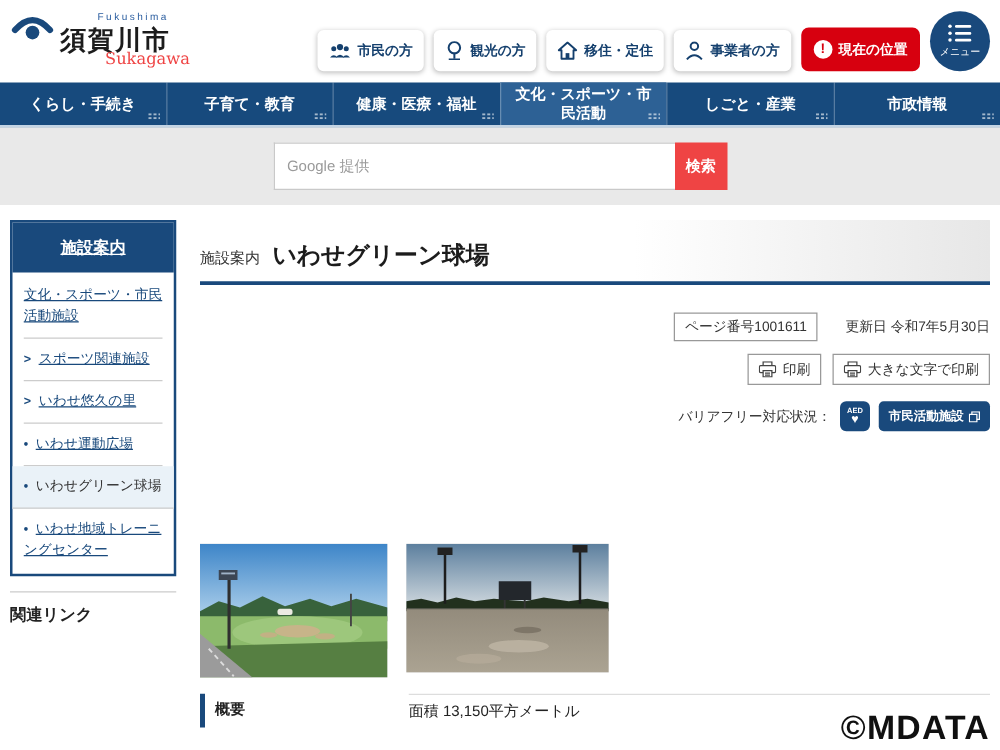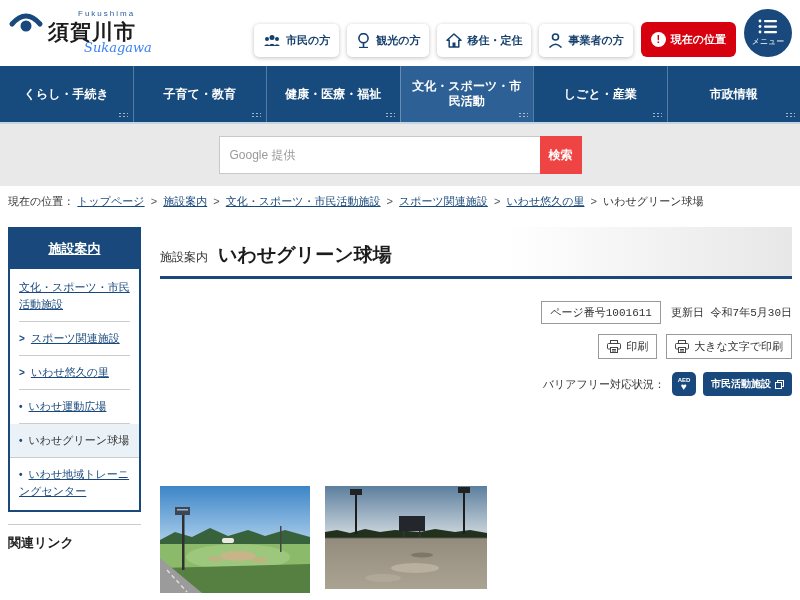--- a/index.html
+++ b/index.html
@@ -5,35 +5,35 @@
   html,body{margin:0;padding:0;width:800px;height:600px;overflow:hidden;background:#fff;
     font-family:"Liberation Sans","DejaVu Sans",sans-serif;}
   *{box-sizing:border-box;}
 
   
   .site-header{height:66px;display:flex;align-items:center;padding:0 8px;background:#fff;}
   .logo{display:flex;align-items:flex-start;gap:4px;cursor:pointer;}
   .logo-text{position:relative;width:116px;height:54px;}
   .logo-region{position:absolute;top:3px;left:30px;font-size:8px;color:#2a5d9f;letter-spacing:2px;}
   .logo-city{position:absolute;top:12px;left:0;font-size:21px;font-weight:bold;color:#1c1c1c;letter-spacing:1px;white-space:nowrap;}
-  .logo-romaji{position:absolute;top:34px;left:36px;font-style:italic;font-family:"DejaVu Serif","Liberation Serif",serif;color:#3b82f6;font-size:13px;}
+  .logo-romaji{position:absolute;top:34px;left:36px;font-family:"DejaVu Serif","Liberation Serif",serif;color:#ef4444;font-size:13px;}
   .quick-links{margin-left:auto;display:flex;align-items:flex-end;gap:8px;}
   .quick-card{display:flex;align-items:center;gap:5px;background:#fff;border-radius:5px;
     box-shadow:0 1px 4px rgba(0,0,0,.25);padding:9px 9px;font-size:11px;font-weight:bold;color:#15406e;
     text-decoration:none;white-space:nowrap;cursor:pointer;}
   .emergency-btn{display:flex;align-items:center;gap:5px;background:#d7000f;color:#fff;border:none;
     border-radius:6px;padding:10px 10px;font-size:11px;font-weight:bold;white-space:nowrap;cursor:pointer;}
   .alert-circle{width:15px;height:15px;border-radius:50%;background:#fff;color:#d7000f;font-weight:bold;
     font-size:11px;line-height:15px;text-align:center;display:inline-block;}
   .menu-btn{width:48px;height:48px;border-radius:50%;background:#19497c;border:none;color:#fff;
     display:flex;flex-direction:column;align-items:center;justify-content:center;gap:2px;cursor:pointer;}
   .menu-btn span{font-size:8px;color:#fff;}
 
   
-  .main-nav{height:58px;display:flex;background:#174a7d;border-bottom:2px solid #c3d4e4;}
+  .main-nav{height:36px;display:flex;background:#174a7d;border-bottom:2px solid #c3d4e4;}
   .nav-item{flex:1;display:flex;align-items:center;justify-content:center;text-align:center;
     color:#fff;font-size:12px;font-weight:bold;line-height:1.25;padding:2px 6px;position:relative;
     border-left:1px solid rgba(255,255,255,.28);text-decoration:none;cursor:pointer;}
   .nav-item:first-child{border-left:none;}
   .nav-item.active{background:#2d6195;}
   .nav-item::after{content:"";position:absolute;right:5px;bottom:4px;width:10px;height:6px;
     background-image:radial-gradient(circle,rgba(255,255,255,.6) 1px,transparent 1.1px);
     background-size:4px 3px;}
 
   
@@ -65,21 +65,21 @@
   .related{margin-top:12px;border-top:1px solid #ccc;}
   .related-title{font-size:13px;font-weight:bold;color:#222;padding:9px 0 7px;}
   .related-banner{width:126px;height:40px;background:#b2a57e;border-radius:9px;cursor:pointer;}
 
   
   .main-col{flex:1;margin-left:19px;min-width:0;}
   .page-title{padding:15px 0 8px;border-bottom:3px solid #19497c;display:flex;align-items:baseline;gap:10px;
     background:linear-gradient(to right,#ffffff 55%,#e7e7e7 100%);}
   .page-title .cat{font-size:12px;color:#333;}
   .page-title h1{margin:0;font-size:19px;color:#1c1c1c;font-weight:bold;}
-  .meta-row{display:flex;justify-content:flex-end;align-items:center;gap:10px;margin-top:22px;font-size:11px;color:#333;font-family:Liberation Mono, monospace;}
+  .meta-row{display:flex;justify-content:flex-end;align-items:center;gap:22px;margin-top:22px;font-size:11px;color:#333;}
   .page-num-box{border:1px solid #999;background:#fff;padding:3px 8px;}
   .print-row{display:flex;justify-content:flex-end;gap:9px;margin-top:10px;}
   .print-btn{display:flex;align-items:center;gap:5px;border:1px solid #999;background:#fff;
     padding:4px 8px;font-size:11px;color:#333;cursor:pointer;}
   .barrier-row{display:flex;justify-content:flex-end;align-items:center;gap:7px;margin-top:13px;font-size:11px;color:#333;}
   .aed-tile{width:24px;height:24px;background:#19497c;border-radius:5px;color:#fff;display:flex;
     flex-direction:column;align-items:center;justify-content:center;line-height:1;cursor:pointer;}
   .aed-tile .aed-t{font-size:6px;font-weight:bold;}
   .aed-tile .aed-h{font-size:10px;margin-top:-1px;}
   .icon-help-btn{display:flex;align-items:center;gap:4px;background:#19497c;color:#fff;border:none;
@@ -182,34 +182,20 @@
     <a class="nav-item">
         <span>市政情報</span>
       </a>
   </nav>
 
   <div class="search-band">
     <input class="search-input" type="text" placeholder="Google 提供" style="">
     <button class="search-btn">検索</button>
   </div>
 
-  <div class="breadcrumb">
-    <span>現在の位置：</span>
-    <a>トップページ</a>
-    <span class="sep">&gt;</span>
-    <a>施設案内</a>
-    <span class="sep">&gt;</span>
-    <a>文化・スポーツ・市民活動施設</a>
-    <span class="sep">&gt;</span>
-    <a>スポーツ関連施設</a>
-    <span class="sep">&gt;</span>
-    <a>いわせ悠久の里</a>
-    <span class="sep">&gt;</span>
-    <span class="current">いわせグリーン球場</span>
-  </div>
 
   <div class="content">
 
     <aside class="sidebar">
       <div class="side-box">
         <a class="side-header">施設案内</a>
         <ul class="side-list">
           <li>
             <a class="side-label">文化・スポーツ・市民活動施設</a>
           </li>
@@ -342,13 +328,14 @@
         </svg>
       </div>
 
       <div class="overview-row">
         <div class="th">概要</div>
         <div class="td">面積 13,150平方メートル</div>
       </div>
     </main>
   </div>
 
+  <div class="watermark">©MDATA</div>
 </div>
 
 </body></html>

